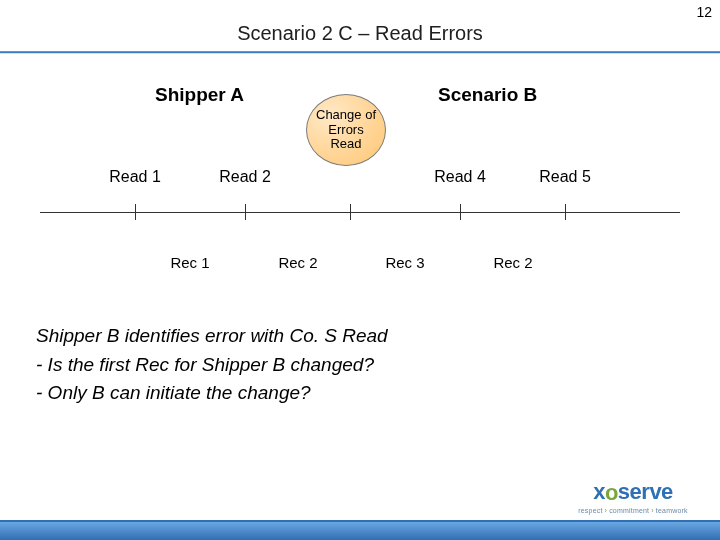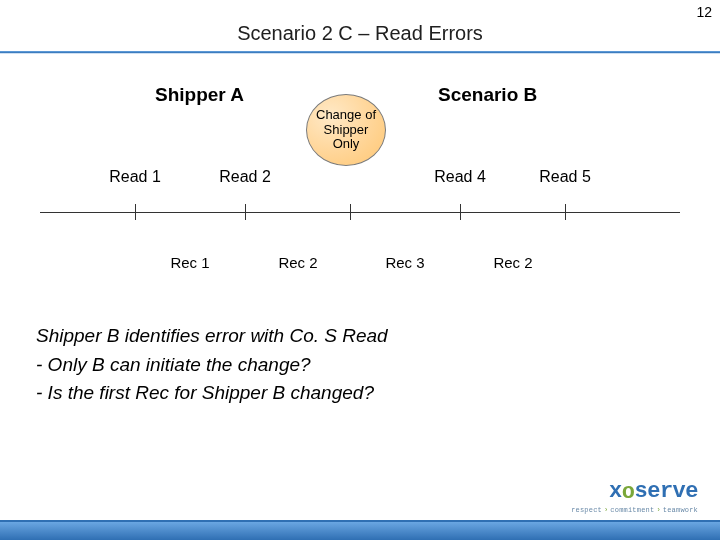--- a/index.html
+++ b/index.html
@@ -124,22 +124,21 @@
     position: absolute;
     left: 0; right: 0; bottom: 18px;
     height: 2px;
     background: #2f6fb3;
   }
   .logo-box {
     position: absolute;
     right: 22px;
     bottom: 26px;
     width: 130px;
-    text-align: right;
-    font-family: Liberation Mono, monospace;
+    text-align: center;
   }
   .logo-main {
     font-size: 22px;
     font-weight: 600;
     color: #2f6fb3;
     letter-spacing: -0.5px;
   }
   .logo-x { text-transform: lowercase; }
   .logo-o {
     display: inline-block;
@@ -170,21 +169,21 @@
 <div class="page-number">12</div>
 
 <div class="title">Scenario 2 C – Read Errors</div>
 <div class="title-rule"></div>
 
 <div class="diagram">
   <div class="shipper-label shipper-a">Shipper A</div>
   <div class="shipper-label shipper-b">Scenario B</div>
 
   <div class="change-bubble">
-    <span>Change of Shipper Only</span>
+    <span>Change of Errors Read</span>
   </div>
 
   <div class="timeline">
     <div class="timeline-line"></div>
 
     <div class="tick" style="left:95px"></div>
     <div class="tick-label" style="left:95px">Read 1</div>
 
     <div class="tick" style="left:205px"></div>
     <div class="tick-label" style="left:205px">Read 2</div>
@@ -199,22 +198,22 @@
 
     <div class="rec-label" style="left:150px">Rec 1</div>
     <div class="rec-label" style="left:258px">Rec 2</div>
     <div class="rec-label" style="left:365px">Rec 3</div>
     <div class="rec-label" style="left:473px">Rec 2</div>
   </div>
 </div>
 
 <div class="body-text">
   <p>Shipper B identifies error with Co. S Read</p>
+  <p class="bullet">-  Is the first Rec for Shipper B changed?</p>
   <p class="bullet">-  Only B can initiate the change?</p>
-  <p class="bullet">-  Is the first Rec for Shipper B changed?</p>
 </div>
 
 <div class="logo-box">
   <div class="logo-main">
     <span class="logo-x">x</span><span class="logo-o">o</span><span>serve</span>
   </div>
   <div class="logo-tag">
     <span>respect</span><span class="sep">›</span><span>commitment</span><span class="sep">›</span><span>teamwork</span>
   </div>
 </div>

